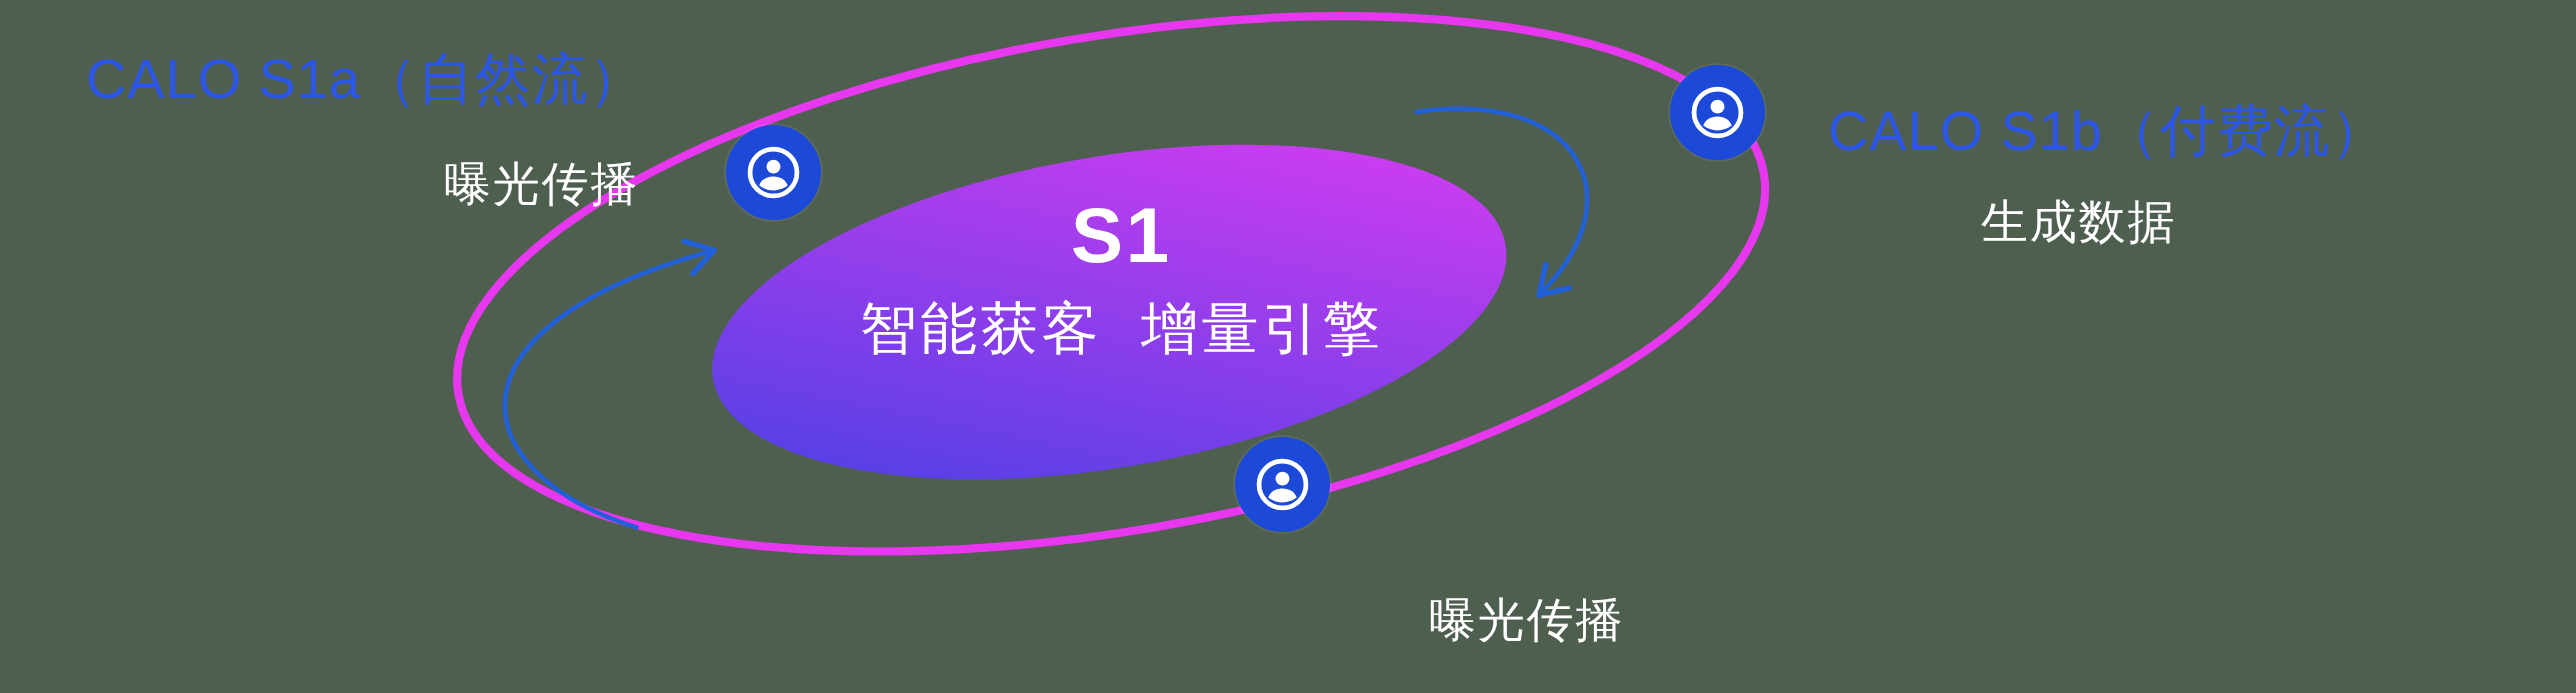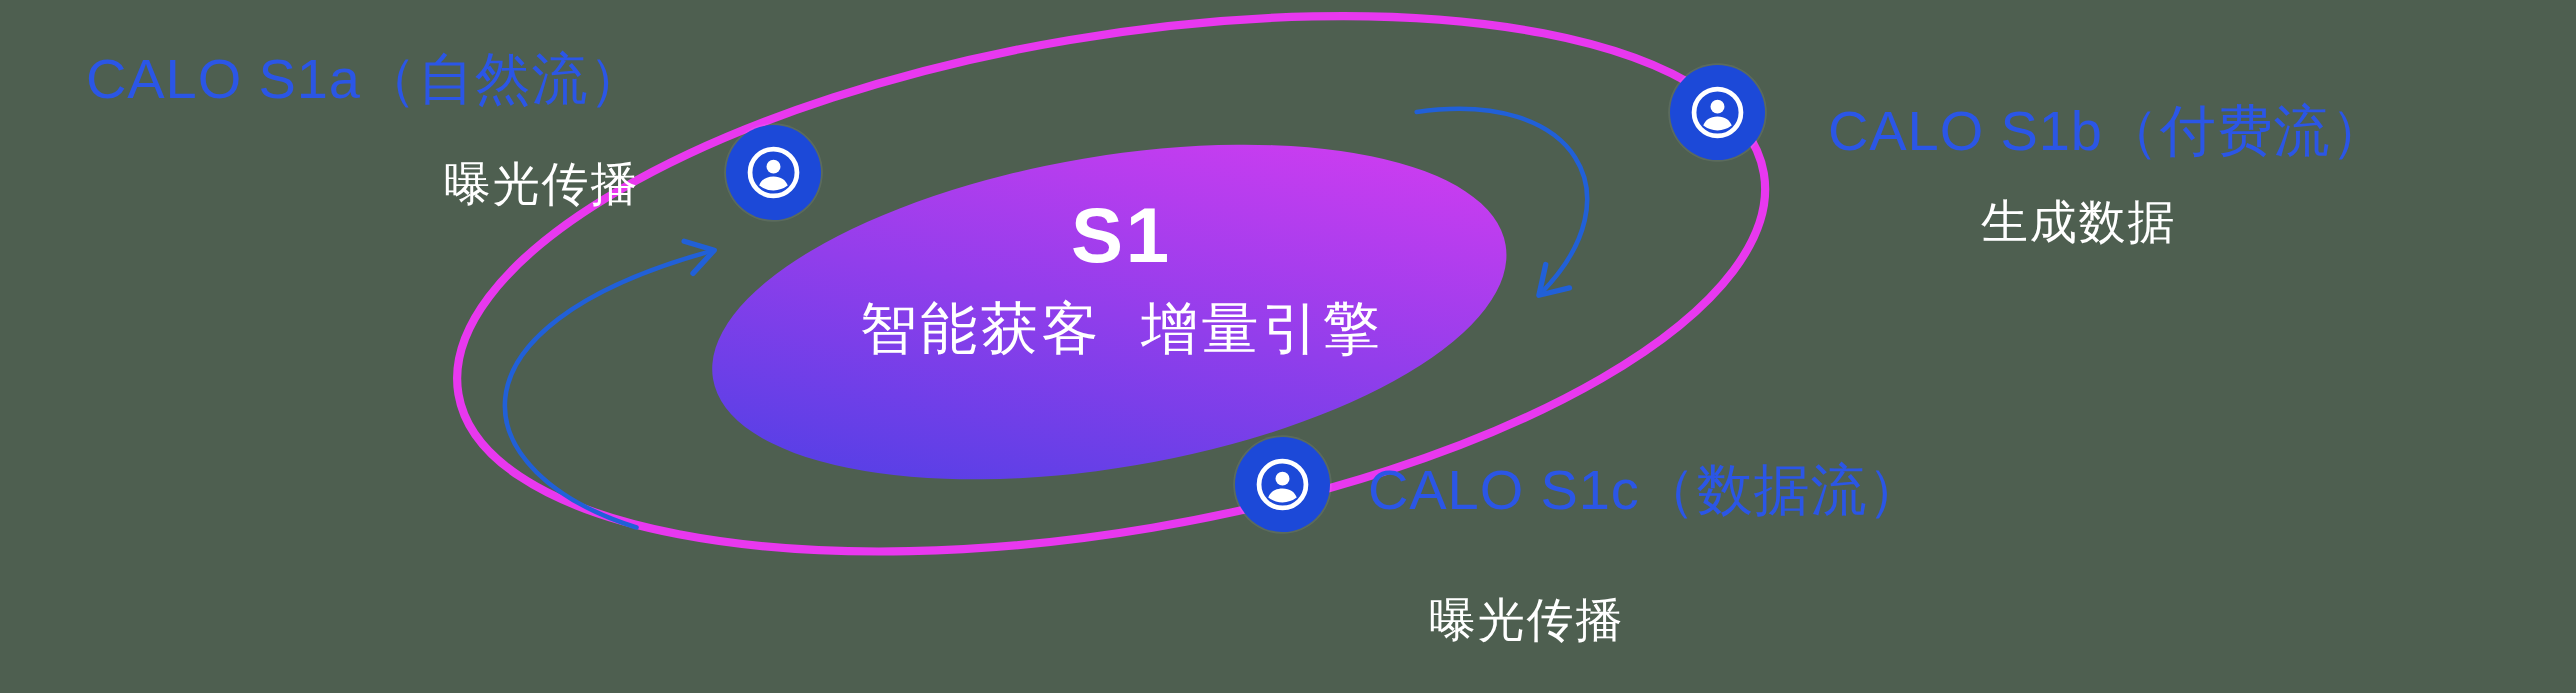--- a/index.html
+++ b/index.html
@@ -125,17 +125,16 @@
   <div class="label" style="left:1828px;top:94px;">CALO S1b（付费流）</div>
   <div class="sublabel" style="left:1957px;top:191px;margin-left:24px;">生成数据</div>
 
   <div class="node" style="left:1235px;top:437px;">
     <svg viewBox="0 0 24 24">
       <circle cx="12" cy="12" r="8.4" fill="none" stroke="#fff" stroke-width="1.7"></circle>
       <circle cx="12" cy="9.9" r="2.5" fill="#fff"></circle>
       <path d="M12 13.4 c-2.6 0 -4.5 1.3 -5.1 3.3 a8.4 8.4 0 0 0 10.2 0 c-0.6 -2 -2.5 -3.3 -5.1 -3.3 z" fill="#fff"></path>
     </svg>
   </div>
-  <div class="label" style="left:1368px;top:453px;">CALO S1c（数据流）</div>
   <div class="sublabel" style="left:1429px;top:589px;">曝光传播</div>
 
 </div>
 
 
 </body></html>

